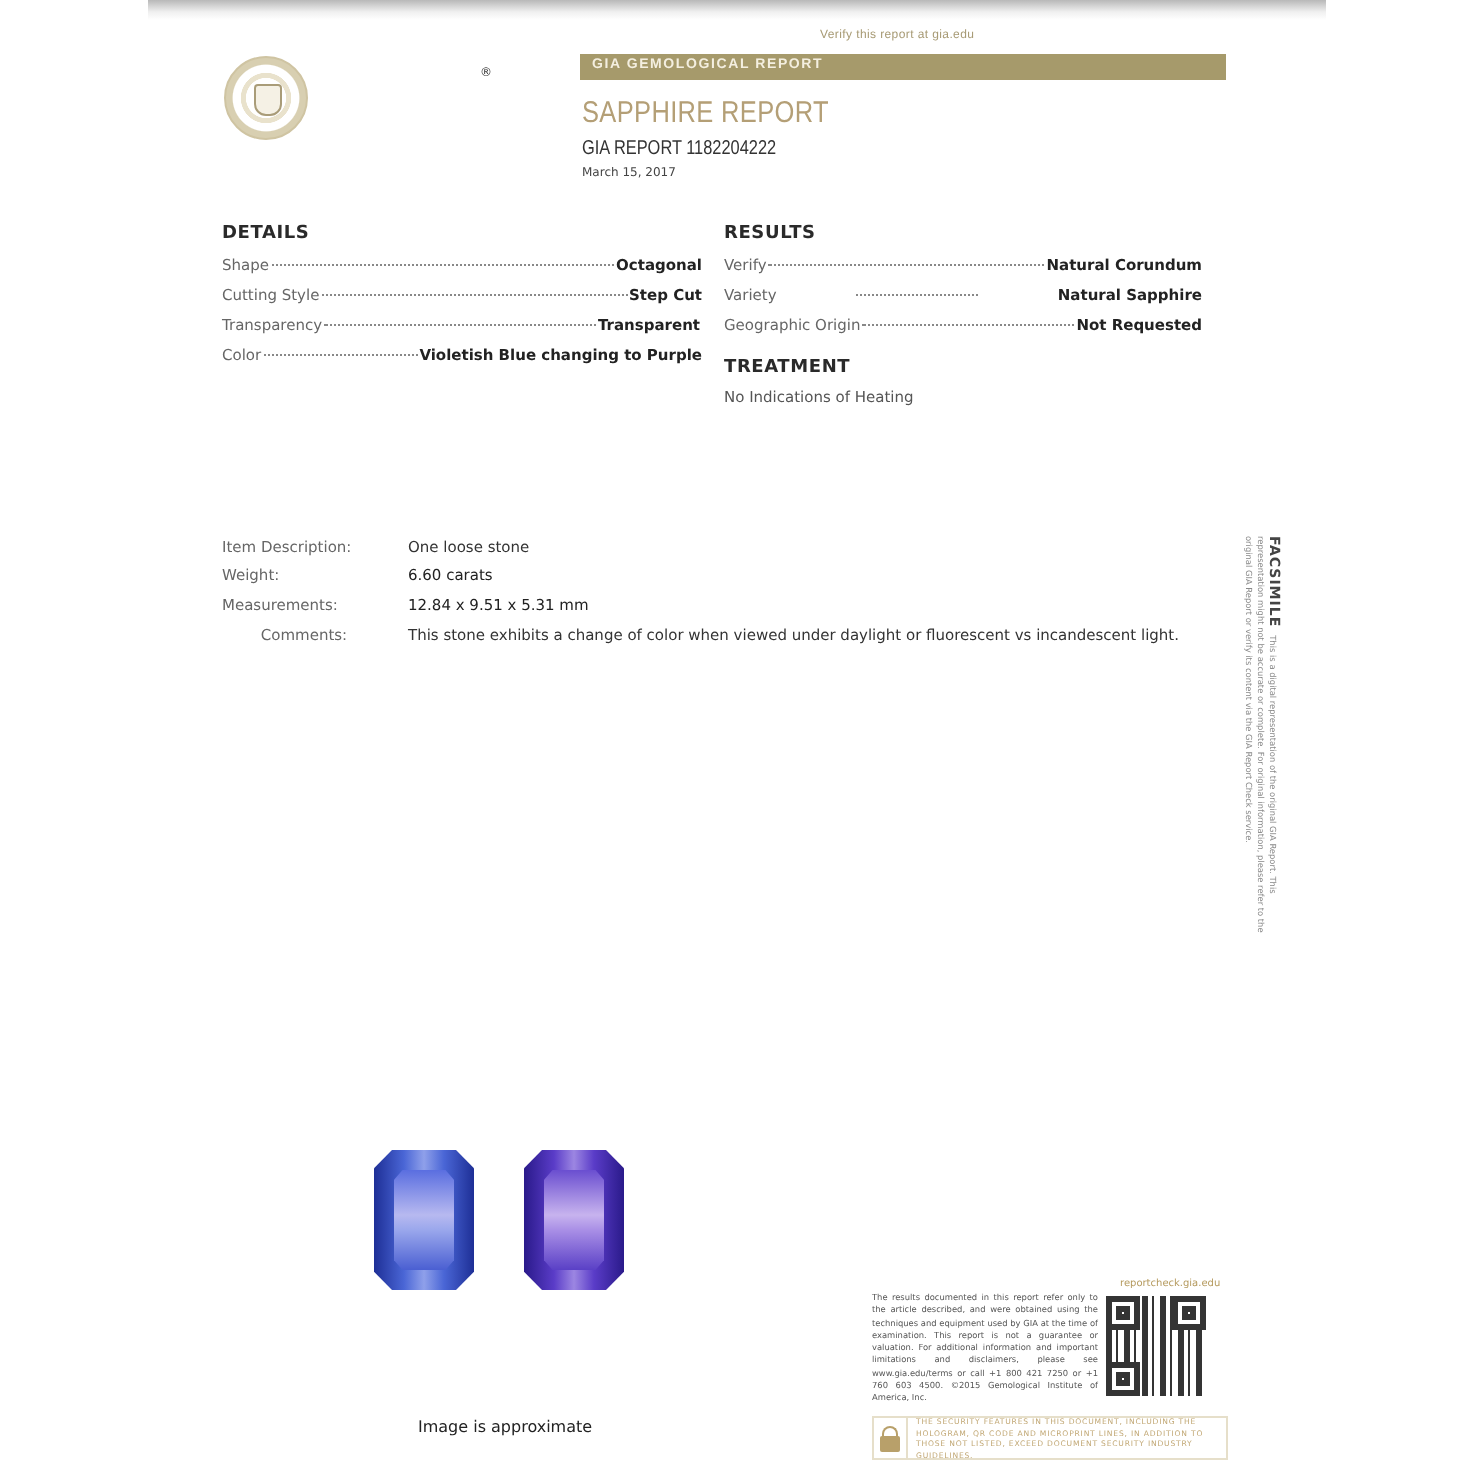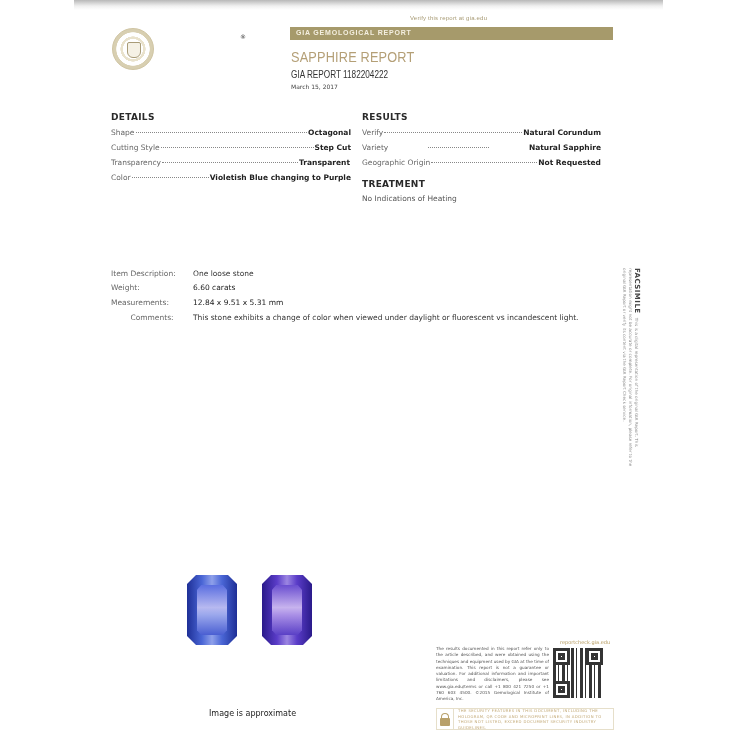--- a/index.html
+++ b/index.html
@@ -44,21 +44,21 @@
   .section-h { position: absolute; font-size: 9px; font-weight: bold; color: #2a2a2a; letter-spacing: 0.3px; }
   .kv { position: absolute; display: flex; align-items: baseline; font-size: 7.5px; height: 12px; }
   .kv .k { color: #666; white-space: nowrap; }
   .kv .dots { flex: 1; border-bottom: 1px dotted #888; margin: 0 1px; transform: translateY(-2px); }
   .kv .v { color: #222; font-weight: bold; white-space: nowrap; }
 
   .plain { position: absolute; font-size: 7.5px; color: #555; }
 
   .info-row { position: absolute; left: 111px; font-size: 7.5px; display: flex; }
   .info-row .k { width: 82px; color: #666; }
-  .info-row .v { color: #333; }
+  .info-row .v { color: #333; margin-left: 11px; }
   .info-row .v.bold { font-weight: normal; color: #222; }
 
   .facsimile {
     position: absolute; left: 614px; top: 268px; width: 210px; height: 26px;
     transform: rotate(90deg); transform-origin: left top; translate: 26px 0;
     font-size: 4.2px; color: #888; line-height: 6px;
   }
   .facsimile b { font-size: 7px; color: #444; letter-spacing: 0.5px; margin-right: 4px; }
 
   .gem {

